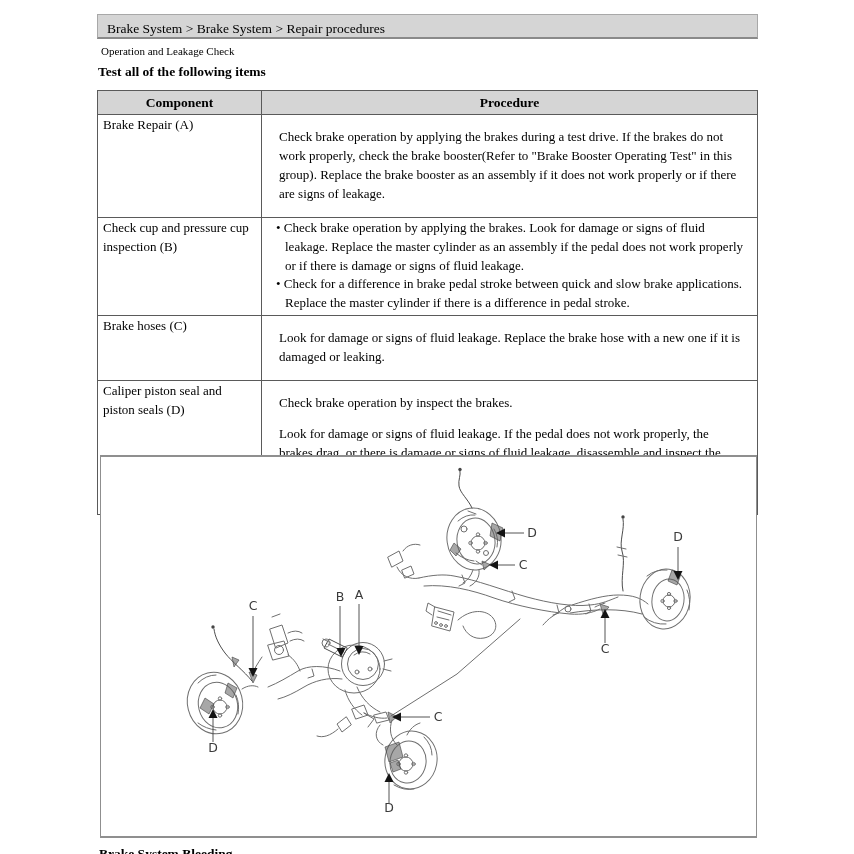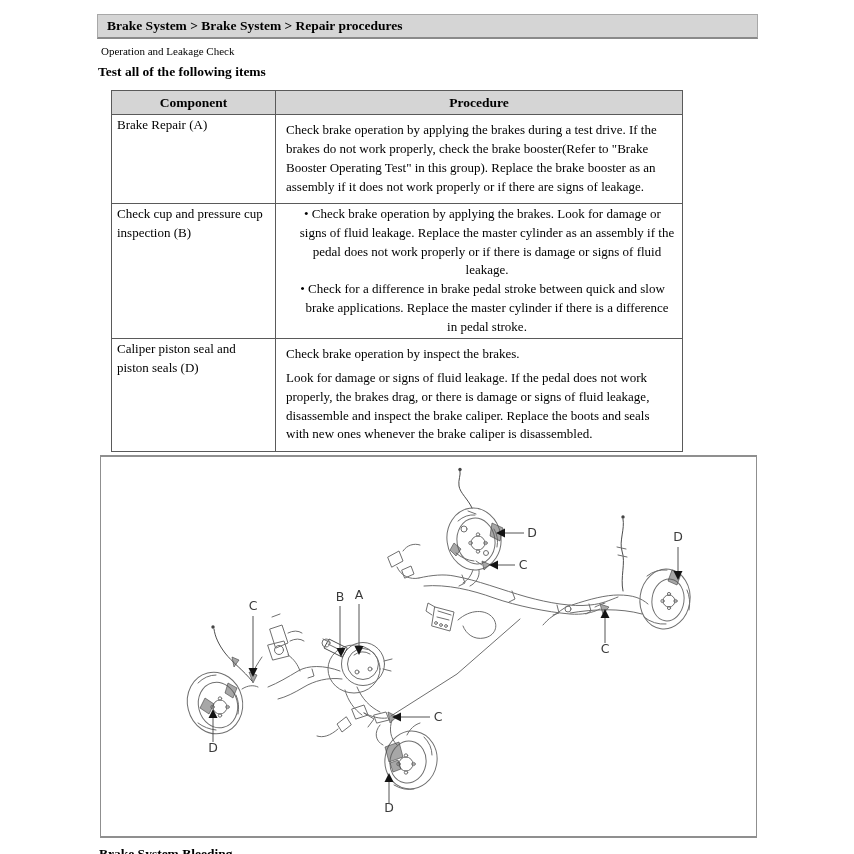--- a/index.html
+++ b/index.html
@@ -3,40 +3,40 @@
 <meta charset="utf-8">
 <style>
   html,body{margin:0;padding:0;background:#ffffff;}
   .page{
     position:relative;width:854px;height:854px;overflow:hidden;background:#fff;
     font-family:"Liberation Serif",serif;color:#000;
   }
   .breadcrumb-bar{
     position:absolute;left:97px;top:14px;width:661px;height:25px;box-sizing:border-box;
     background:#d5d5d5;border:1px solid #a8a8a8;border-bottom:2px solid #8a8a8a;
-    display:flex;align-items:center;padding-left:9px;
-    font-weight:bold;font-size:13.5px;
+    display:flex;align-items:flex-end;padding-left:9px;
+    font-weight:normal;font-size:13.5px;
   }
   .subtitle{position:absolute;left:101px;top:45px;font-size:11px;}
   .section-heading{position:absolute;left:98px;top:64px;font-size:13.5px;font-weight:bold;}
   table.proc{
-    position:absolute;left:111px;top:90px;width:572px;border-collapse:collapse;
+    position:absolute;left:97px;top:90px;width:661px;border-collapse:collapse;
     font-size:13px;table-layout:fixed;font-family:Liberation Serif, serif;
   }
   table.proc th, table.proc td{
     border:1px solid #5a5a5a;vertical-align:top;line-height:1.44;
     padding:1px 5px 2px 5px;
   }
   table.proc th{
     background:#d5d5d5;text-align:center;font-size:13.5px;font-weight:bold;padding:2px 4px;
   }
   col.c-comp{width:164px;}
-  td p{margin:5px;}
+  td p{margin:12px;}
   ul.blt{margin:0;padding:0 2px 0 6px;list-style:none;}
-  ul.blt li{padding-left:12px;text-indent:-9px;text-align:center;}
+  ul.blt li{padding-left:12px;text-indent:-9px;}
   ul.blt li::before{content:"\2022\00a0";}
   .diagram-box{
     position:absolute;left:100px;top:455px;width:657px;height:383px;box-sizing:border-box;
     background:#fff;border:1px solid #8f8f8f;border-top-width:2px;border-bottom-width:2px;
   }
   .diagram-box svg{display:block;width:100%;height:100%;}
   .footer-partial{position:absolute;left:99px;top:846px;font-weight:bold;font-size:13.5px;}
   
   .dln{fill:none;stroke:#6f6f6f;stroke-width:1;stroke-linecap:round;stroke-linejoin:round;}
   .dln2{fill:none;stroke:#4d4d4d;stroke-width:1;stroke-linecap:round;stroke-linejoin:round;}
@@ -76,20 +76,26 @@
           <p>Check brake operation by applying the brakes during a test drive. If the brakes do not work properly, check the brake booster(Refer to "Brake Booster Operating Test" in this group). Replace the brake booster as an assembly if it does not work properly or if there are signs of leakage.</p>
         </td>
       </tr>
       <tr>
         <td>Check cup and pressure cup inspection (B)</td>
         <td>
           <ul class="blt">
             <li>Check brake operation by applying the brakes. Look for damage or signs of fluid leakage. Replace the master cylinder as an assembly if the pedal does not work properly or if there is damage or signs of fluid leakage.</li>
             <li>Check for a difference in brake pedal stroke between quick and slow brake applications. Replace the master cylinder if there is a difference in pedal stroke.</li>
           </ul>
+        </td>
+      </tr>
+      <tr>
+        <td>Brake hoses (C)</td>
+        <td>
+          <p>Look for damage or signs of fluid leakage. Replace the brake hose with a new one if it is damaged or leaking.</p>
         </td>
       </tr>
       <tr>
         <td>Caliper piston seal and piston seals (D)</td>
         <td>
           <p>Check brake operation by inspect the brakes.</p>
           <p>Look for damage or signs of fluid leakage. If the pedal does not work properly, the brakes drag, or there is damage or signs of fluid leakage, disassemble and inspect the brake caliper. Replace the boots and seals with new ones whenever the brake caliper is disassembled.</p>
         </td>
       </tr>
     </tbody>

